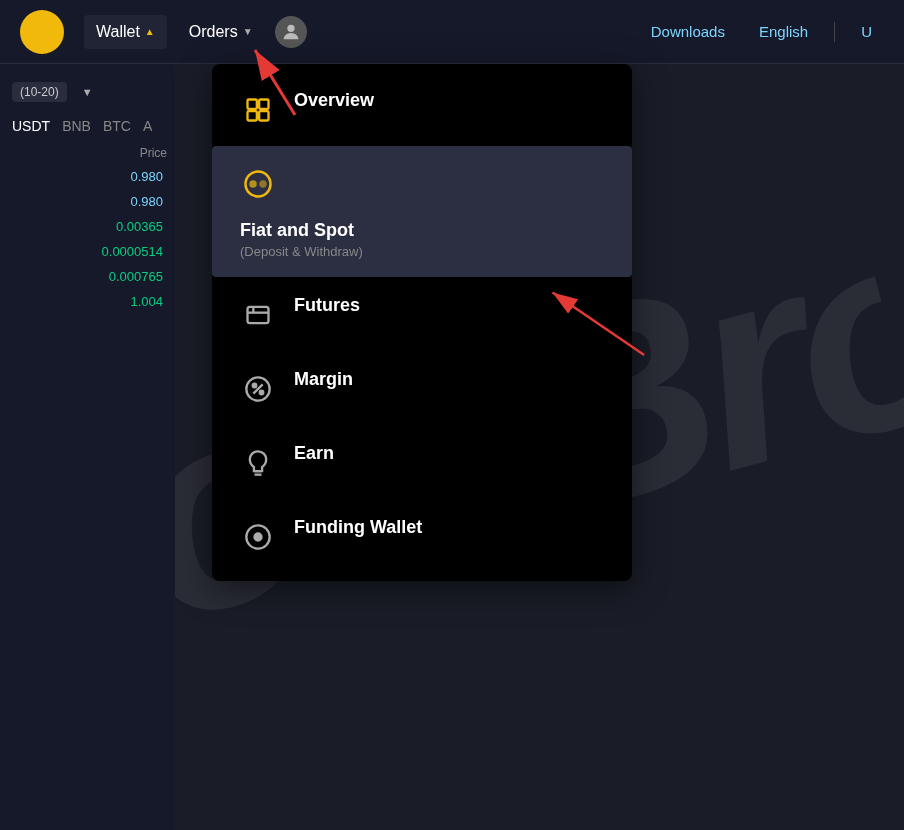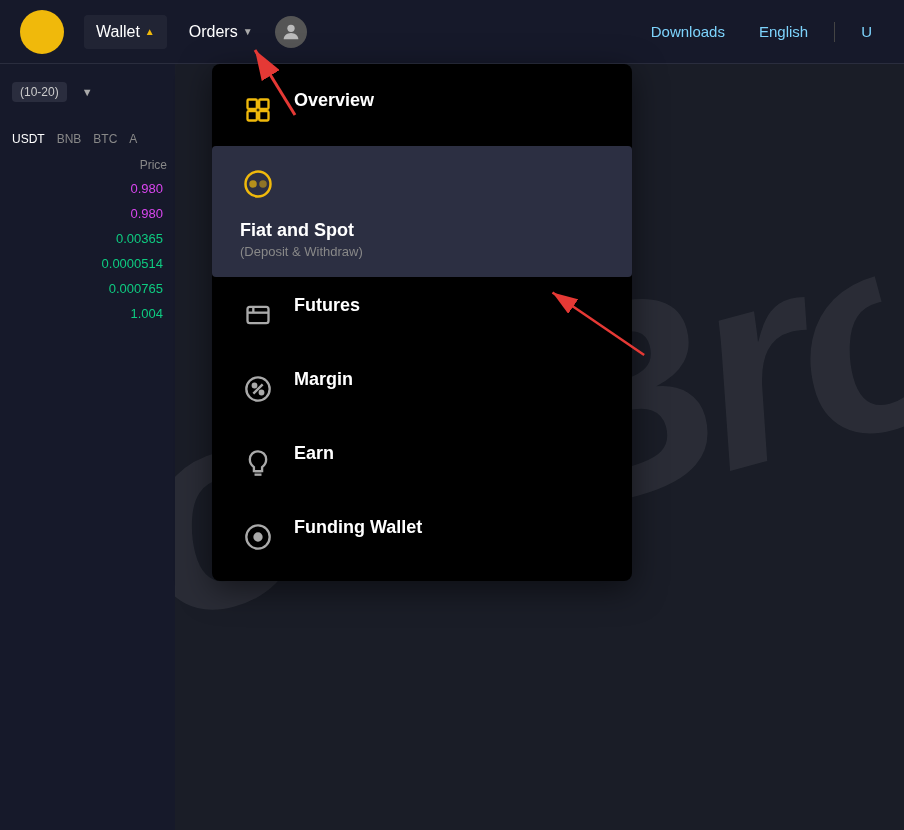--- a/index.html
+++ b/index.html
@@ -197,45 +197,44 @@
     }
 
     .col-tabs {
       display: flex;
       gap: 4px;
       padding: 6px 8px;
     }
 
     .col-tab {
       color: #888;
-      font-size: 12px;
+      font-size: 14px;
       cursor: pointer;
       padding: 2px 4px;
-      margin-top: 14px;
     }
 
     .col-tab.active { color: #fff; }
 
     .price-header {
       padding: 4px 8px;
       color: #888;
       font-size: 12px;
       display: flex;
       justify-content: flex-end;
     }
 
     .price-row {
       display: flex;
       justify-content: flex-end;
       padding: 5px 12px;
       font-size: 13px;
       font-weight: 500;
     }
 
-    .price-red { color: #d946ef; }
+    .price-red { color: #7dd3fc; }
     .price-green { color: #0ecb81; text-align: right; }
 
     
     .arrow-1 {
       position: absolute;
       top: 40px;
       left: 215px;
       z-index: 200;
       width: 120px;
       height: 80px;

